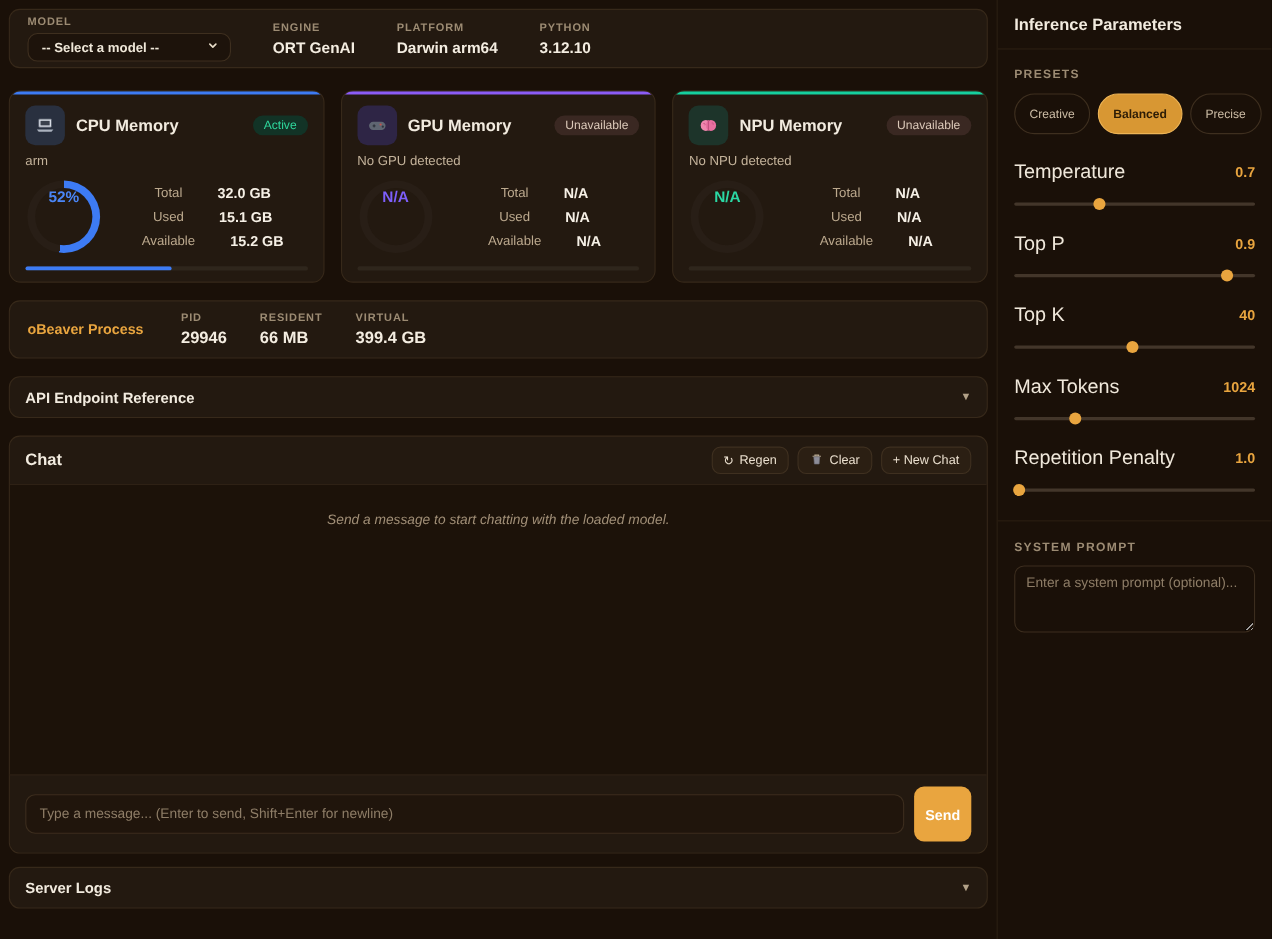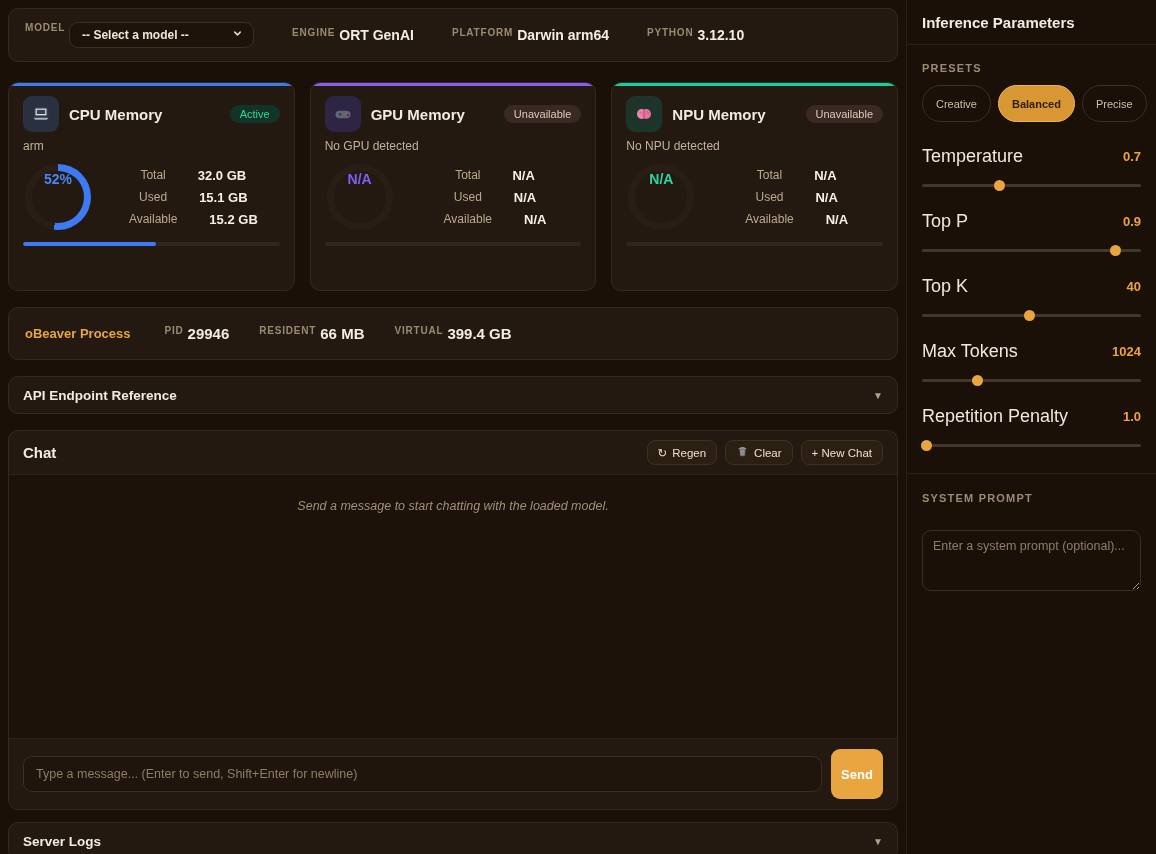--- a/index.html
+++ b/index.html
@@ -10,32 +10,32 @@
     color:#f2ebdf; font-size:13px; overflow:hidden;
   }
   .app { display:flex; width:1156px; height:854px; background:#1a1008; }
   .main { flex:1; min-width:0; padding:8px; }
   .panel {
     background:#231910; border:1px solid #37291a; border-radius:10px;
   }
 
   
   .model-bar { height:54px; display:flex; align-items:center; padding:0 16px; gap:38px; margin-bottom:20px; }
-  .info-group { display:flex; flex-direction:row; gap:4px; }
+  .info-group { display:flex; flex-direction:column; gap:4px; }
   .info-label { font-size:10px; font-weight:700; letter-spacing:.8px; color:#9c8b73; }
   .info-value { font-size:14px; font-weight:700; color:#f4ede1; }
   .model-select {
     width:185px; height:26px; display:flex; align-items:center; justify-content:space-between;
     background:#1d130b; border:1px solid #3e2f1f; border-radius:9px;
     padding:0 10px 0 12px; font-size:12px; font-weight:600; color:#efe7d8; cursor:pointer;
   }
 
   
   .cards-row { display:flex; gap:15px; margin-bottom:16px; }
-  .mem-card { flex:1; height:209px; overflow:hidden; }
+  .mem-card { flex:1; height:175px; overflow:hidden;border-radius:11px; }
   .card-accent { height:3px; border-radius:9px 9px 0 0; }
   .card-inner { padding:10px 14px 12px; }
   .card-header { display:flex; align-items:center; gap:10px; }
   .icon-tile { width:36px; height:36px; border-radius:9px; display:flex; align-items:center; justify-content:center; flex-shrink:0; }
   .card-title { font-size:15px; font-weight:700; }
   .badge { margin-left:auto; font-size:11px; padding:3px 10px; border-radius:999px; }
   .badge.active { background:#123326; color:#2fd79c; }
   .badge.unavailable { background:#3a2822; color:#dcc9b9; }
   .card-subtitle { font-size:12px; color:#c3b29a; margin:7px 0 11px; }
   .card-stats { display:flex; align-items:center; gap:18px; padding:0 2px; }
@@ -97,21 +97,21 @@
   .preset-btn.selected { background:#d89733; border-color:#edb456; color:#2e1d06; font-weight:700; }
   .params-section { padding:0 15px; }
   .param { margin-top:24px; }
   .param-row { display:flex; justify-content:space-between; align-items:center; }
   .param-label { font-size:18px; color:#f0e8db; }
   .param-value { font-size:13px; font-weight:700; color:#e9a53f; }
   .slider { margin-top:17px; position:relative; height:3px; border-radius:2px; background:#43362a; cursor:pointer; }
   .slider-thumb { position:absolute; top:-4px; width:11px; height:11px; border-radius:50%; background:#e9a53f; }
   .sp-section { margin-top:26px; border-top:1px solid #2b1f12; padding:18px 15px 0; }
   .sp-textarea {
-    margin-top:26px; width:100%; height:61px; background:transparent;
+    margin-top:10px; width:100%; height:61px; background:transparent;
     border:1px solid #3c2d1e; border-radius:9px; padding:8px 10px;
     color:#e8dfd2; font-size:12.5px; font-family:inherit; resize:vertical; outline:none;
   }
   .sp-textarea::placeholder { color:#8e7d67; }
 </style>
 </head>
 <body>
 
 <div class="app">
   <div class="main">

